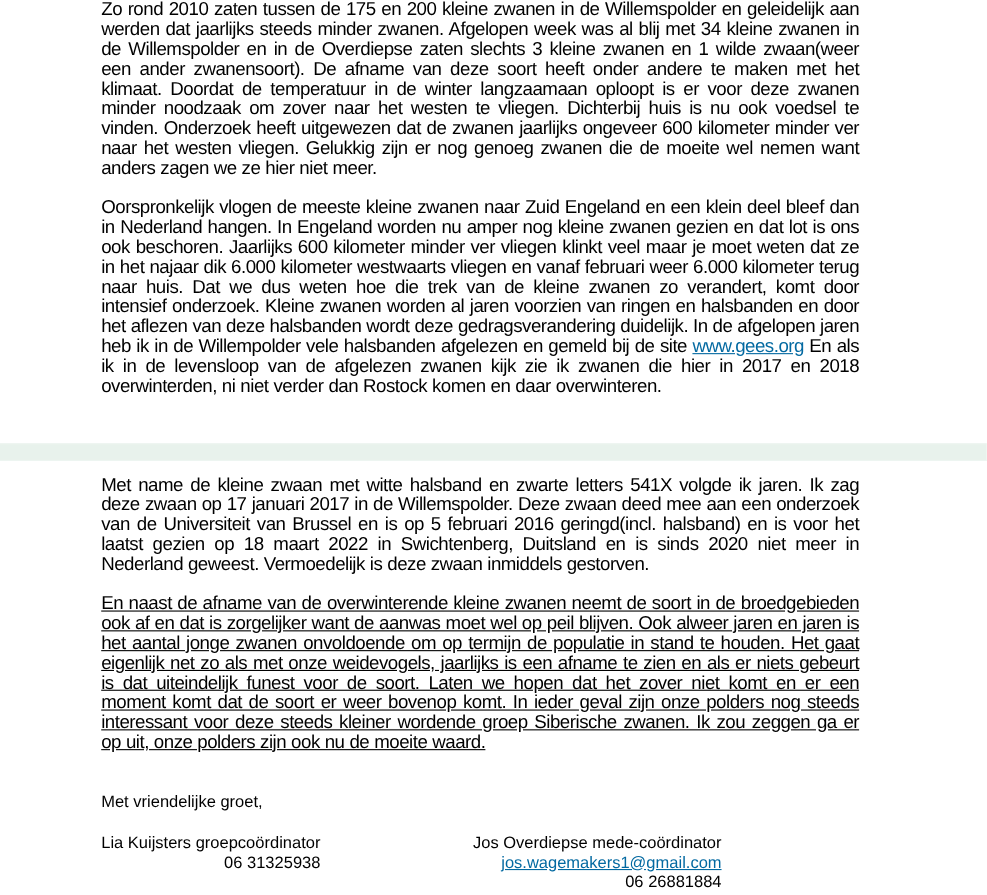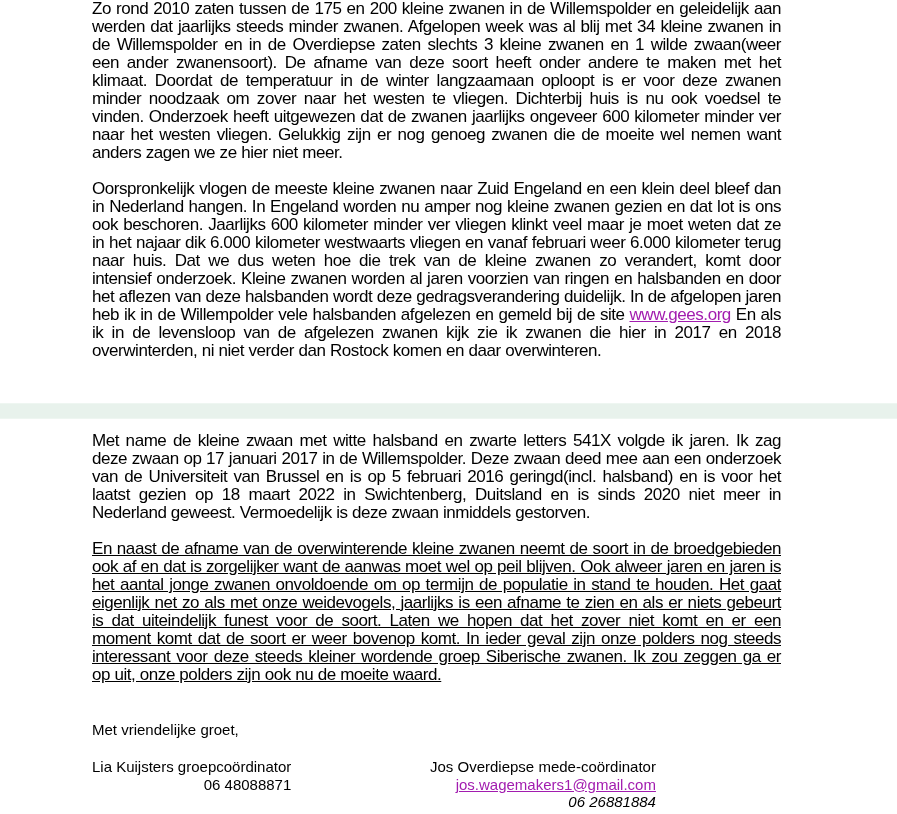--- a/index.html
+++ b/index.html
@@ -24,21 +24,21 @@
       font-size: 17px;
       line-height: 18px;
       letter-spacing: -0.45px;
       word-spacing: 0.2px;
       text-align: justify;
       margin: 0;
       
       transform-origin: left top;
     }
     a.link {
-      color: #a21caf;
+      color: #0369a1;
       text-decoration: underline;
     }
     .band {
       position: absolute;
       left: 0;
       top: 403px;
       width: 897px;
       height: 16px;
       background: #e8f2ec;
       border-top: 1px solid #eef6f1;
@@ -76,20 +76,20 @@
 <div class="section" style="top:540px;text-decoration:underline;">
   <p class="para">En naast de afname van de overwinterende kleine zwanen neemt de soort in de broedgebieden ook af en dat is zorgelijker want de aanwas moet wel op peil blijven. Ook alweer jaren en jaren is het aantal jonge zwanen onvoldoende om op termijn de populatie in stand te houden. Het gaat eigenlijk net zo als met onze weidevogels, jaarlijks is een afname te zien en als er niets gebeurt is dat uiteindelijk funest voor de soort. Laten we hopen dat het zover niet komt en er een moment komt dat de soort er weer bovenop komt. In ieder geval zijn onze polders nog steeds interessant voor deze steeds kleiner wordende groep Siberische zwanen. Ik zou zeggen ga er op uit, onze polders zijn ook nu de moeite waard.</p>
 </div>
 
 <div class="sig" style="left:92px; top:721px;">
   <div>Met vriendelijke groet,</div>
 </div>
 
 <div class="sig" style="left:92px; top:758px;">
   <div>Lia Kuijsters  groepcoördinator</div>
-  <div>06 48088871</div>
+  <div>06 31325938</div>
 </div>
 
 <div class="sig" style="left:430px; top:758px;">
   <div>Jos Overdiepse  mede-coördinator</div>
   <div><a class="link">jos.wagemakers1@gmail.com</a></div>
-  <div style="white-space:pre;font-style:italic;"> 06 26881884</div>
+  <div style="white-space:pre;"> 06 26881884</div>
 </div>
 
 </body></html>

